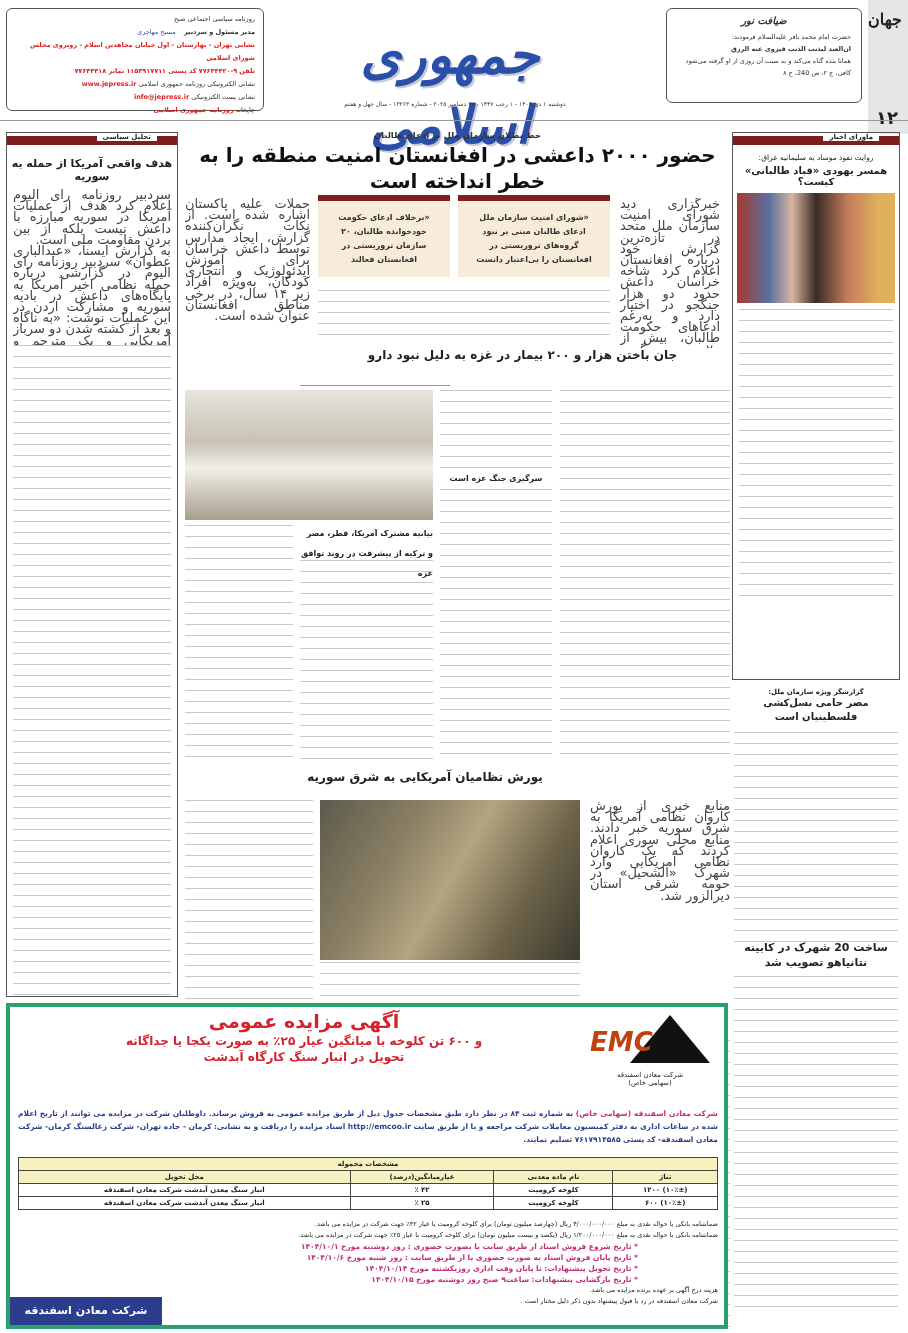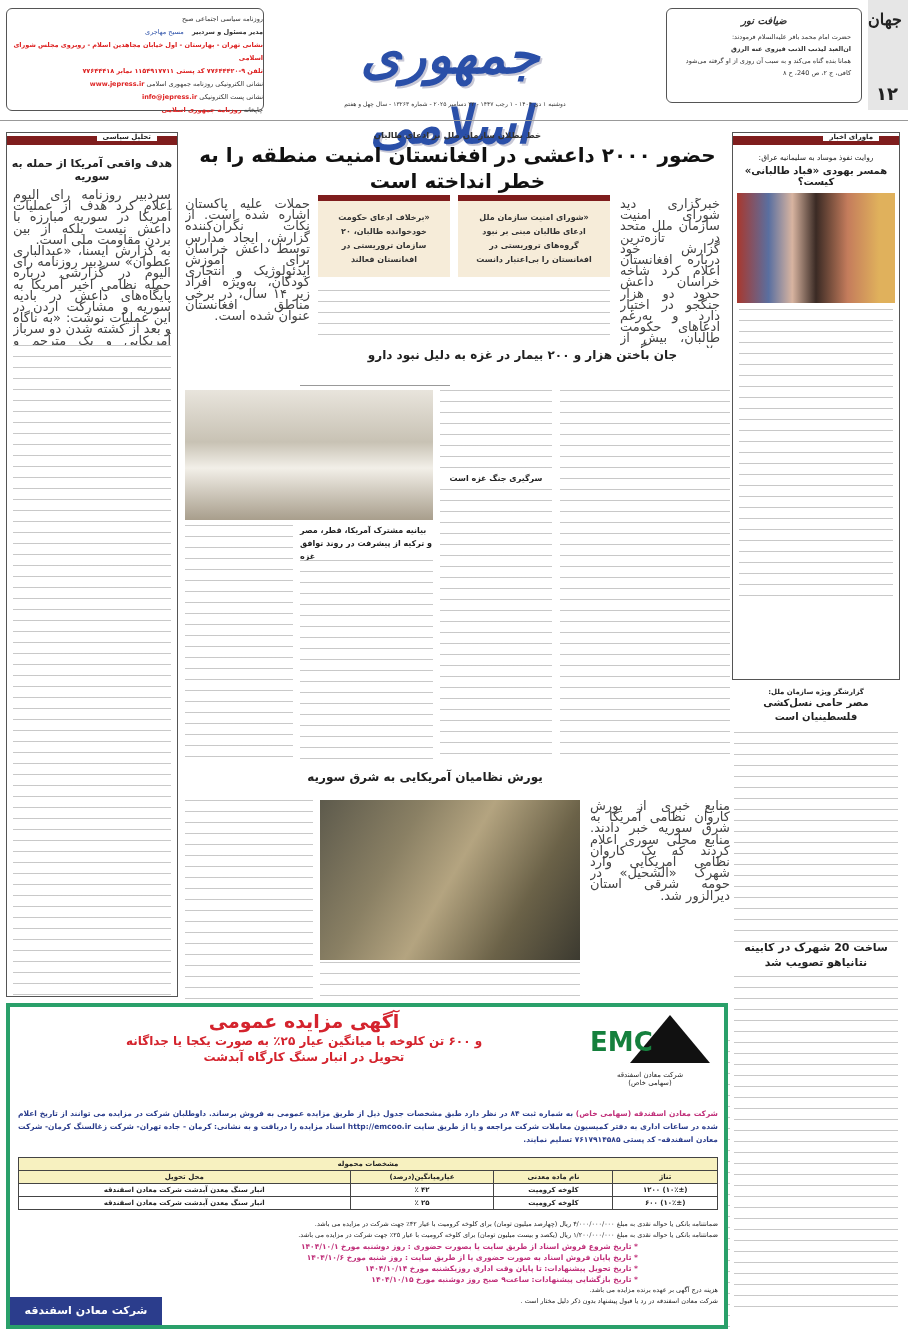--- a/index.html
+++ b/index.html
@@ -4,28 +4,28 @@
 <style>
 *{box-sizing:border-box;margin:0;padding:0}
 body{width:908px;height:1333px;background:#fff;font-family:"DejaVu Sans",sans-serif;color:#222;overflow:hidden;position:relative;direction:rtl}
 .abs{position:absolute}
 .txt{font-size:13px;line-height:11.2px;color:#444;text-align:justify}
 .box{border:1px solid #555;border-radius:6px}
 .redbar{background:#7f1d1d;height:9px}
 .hr{border-top:1px solid #999}
 .lines{background:repeating-linear-gradient(to bottom,#bbb 0,#bbb 1px,transparent 1px,transparent 11px);opacity:.8}
 
-#section-tab{right:0;top:0;width:40px;height:110px;background:#e6e6e6}
+#section-tab{right:0;top:0;width:40px;height:134px;background:#e6e6e6}
 #section-name{top:10px;right:6px;font-family:"DejaVu Serif",serif;font-size:16px;font-weight:bold;color:#222}
 #page-num{bottom:6px;right:10px;font-size:18px;font-weight:bold;color:#222}
 #quote-box{right:46px;top:8px;width:196px;height:95px;padding:6px 10px;font-size:6.5px;line-height:12px;color:#333}
 #quote-title{text-align:center;font-family:"DejaVu Serif",serif;font-size:10px;font-style:italic;font-weight:bold;margin-bottom:4px}
 #logo{left:330px;top:20px;width:240px;text-align:center;font-family:"DejaVu Serif",serif;font-size:52px;font-weight:bold;color:#2a4fa8;line-height:70px;font-style:italic;text-shadow:2px 2px 0 #c8c8d6}
 #dateline{left:300px;top:100px;width:310px;text-align:center;font-size:6px;color:#333}
-#info-box{left:6px;top:8px;width:258px;height:103px;padding:4px 0;font-size:6.5px;line-height:13px;color:#333}
+#info-box{left:6px;top:8px;width:258px;height:103px;padding:4px 8px;font-size:6.5px;line-height:13px;color:#333}
 .red{color:#d22}
 .blue{color:#2a4fa8}
 .b{font-weight:bold}
 
 .col-title{font-weight:bold;text-align:center;color:#222}
 .photo{background:linear-gradient(135deg,#555,#8a7d66 40%,#ad9b7b 60%,#4a4436)}
 .pullquote{background:#f6ecd9;padding:10px 10px;font-size:8px;font-weight:bold;line-height:14px;color:#333;text-align:center}
 
 #ad{left:6px;top:1003px;width:722px;height:326px;border:4px solid #2aa06a;background:#fff}
 .ad-red{color:#d4232d;font-weight:bold}
@@ -96,21 +96,21 @@
 <div class="abs txt" style="left:185px;top:198px;width:125px;height:145px;overflow:hidden">حملات علیه پاکستان اشاره شده است. از نکات نگران‌کننده گزارش، ایجاد مدارس توسط داعش خراسان برای آموزش ایدئولوژیک و انتحاری کودکان، به‌ویژه افراد زیر ۱۴ سال، در برخی مناطق افغانستان عنوان شده است.</div>
 
 <div class="abs" style="left:185px;top:348px;width:545px">
   <div class="col-title" style="font-size:12px;margin-left:130px">جان باختن هزار و ۲۰۰ بیمار در غزه به دلیل نبود دارو</div>
 </div>
 <div class="abs hr" style="left:300px;top:385px;width:150px"></div>
 <div class="abs txt lines" style="left:560px;top:390px;width:170px;height:370px;color:transparent">منابع خبری عبری گزارش دادند که محاصره غزه از جمله جنگ علیه سیستم بهداشت و درمان است. منابع غربی برای تثبیت آتش‌بس و غیرنظامی‌سازی غزه است و همین امر، گزینه حمله نظامی را به‌عنوان تنها راهکار پیش‌رو برجسته کرده است. این رسانه افزود که تصمیم نهایی در این باره پس از دیدار نتانیاهو و ترامپ اتخاذ خواهد شد.</div>
 <div class="abs txt lines" style="left:440px;top:390px;width:112px;height:370px;color:transparent"></div>
 <div class="abs" style="left:440px;top:474px;width:112px;font-size:8px;font-weight:bold;background:#fff;text-align:center">سرگیری جنگ غزه است</div>
 <div class="abs photo" style="left:185px;top:390px;width:248px;height:130px;background:linear-gradient(180deg,#e8e4dc 0,#c8c2b4 40%,#f2efe8 60%,#a89e8c 100%)"></div>
-<div class="abs" style="left:300px;top:524px;width:133px;font-size:8px;font-weight:bold;line-height:13px;text-align:left">بیانیه مشترک آمریکا، قطر، مصر و ترکیه از پیشرفت در روند توافق غزه</div>
+<div class="abs" style="left:300px;top:524px;width:133px;font-size:8px;font-weight:bold;line-height:20px;text-align:right">بیانیه مشترک آمریکا، قطر، مصر و ترکیه از پیشرفت در روند توافق غزه</div>
 <div class="abs txt lines" style="left:300px;top:560px;width:133px;height:200px;color:transparent"></div>
 <div class="abs txt lines" style="left:185px;top:525px;width:108px;height:235px;color:transparent"></div>
 
 <div class="abs" style="left:185px;top:770px;width:420px">
   <div class="col-title" style="font-size:12px;margin-right:-60px">یورش نظامیان آمریکایی به شرق سوریه</div>
 </div>
 <div class="abs txt" style="left:590px;top:800px;width:140px;height:200px;overflow:hidden">منابع خبری از یورش کاروان نظامی آمریکا به شرق سوریه خبر دادند. منابع محلی سوری اعلام کردند که یک کاروان نظامی آمریکایی وارد شهرک «الشحیل» در حومه شرقی استان دیرالزور شد.</div>
 <div class="abs photo" style="left:320px;top:800px;width:260px;height:160px;background:linear-gradient(120deg,#5d5a4c 0,#8a8064 30%,#b4a480 50%,#6b6248 75%,#3c3a30 100%)"></div>
 <div class="abs txt lines" style="left:320px;top:962px;width:260px;height:34px;color:transparent"></div>
 <div class="abs txt lines" style="left:185px;top:800px;width:128px;height:200px;color:transparent"></div>
@@ -128,21 +128,21 @@
   <div class="col-title" style="font-size:11px;margin-top:12px">هدف واقعی آمریکا از حمله به سوریه</div>
   <div class="txt" style="margin:6px 6px 0">سردبیر روزنامه رای الیوم اعلام کرد هدف از عملیات آمریکا در سوریه مبارزه با داعش نیست بلکه از بین بردن مقاومت ملی است.</div>
   <div class="txt" style="margin:0 6px;height:100px;overflow:hidden">به گزارش ایسنا، «عبدالباری عطوان» سردبیر روزنامه رای الیوم در گزارشی درباره حمله نظامی اخیر آمریکا به پایگاه‌های داعش در بادیه سوریه و مشارکت اردن در این عملیات نوشت: «به ناگاه و بعد از کشته شدن دو سرباز آمریکایی و یک مترجم و زخمی شدن سه نفر دیگر به دست یک فرد مسلح که به نظر می‌رسد جزو نیروهای امنیتی دولت جدید سوریه باشد، داعش به یک ابرقدرت تبدیل شد که امنیت منطقه خاورمیانه، اروپا، آمریکا و چه بسا کهکشان‌های زحل و مریخ را تهدید می‌کند.</div>
   <div class="txt lines" style="margin:0 6px;height:690px"></div>
 </div>
 
 <div class="abs" id="ad">
   <div class="abs" style="right:14px;top:8px;width:120px;text-align:center">
     <div style="position:relative;height:50px">
       <div style="position:absolute;right:0;top:0;width:0;height:0;border-left:40px solid transparent;border-right:40px solid transparent;border-bottom:48px solid #111"></div>
-      <div style="position:absolute;left:0;top:12px;font-family:'DejaVu Sans',sans-serif;font-size:26px;font-weight:bold;color:#15803d;direction:ltr">EMC</div>
+      <div style="position:absolute;left:0;top:12px;font-family:'DejaVu Sans',sans-serif;font-size:26px;font-weight:bold;font-style:italic;color:#c2410c;direction:ltr">EMC</div>
     </div>
     <div style="font-size:7px;margin-top:6px">شرکت معادن اسفندقه</div>
     <div style="font-size:7px">(سهامی خاص)</div>
   </div>
   <div class="abs" style="right:140px;top:2px;width:560px;text-align:center">
     <div class="ad-red" style="font-size:19px;line-height:24px">آگهی مزایده عمومی</div>
     <div class="ad-red" style="font-size:12px;line-height:16px">و ۶۰۰ تن کلوخه با میانگین عیار ۲۵٪ به صورت یکجا یا جداگانه</div>
     <div class="ad-red" style="font-size:12px;line-height:16px">تحویل در انبار سنگ کارگاه آبدشت</div>
   </div>
   <div class="abs" style="right:6px;top:100px;width:700px;font-size:7.5px;font-weight:bold;line-height:13px;color:#2b3d8c;text-align:justify">

